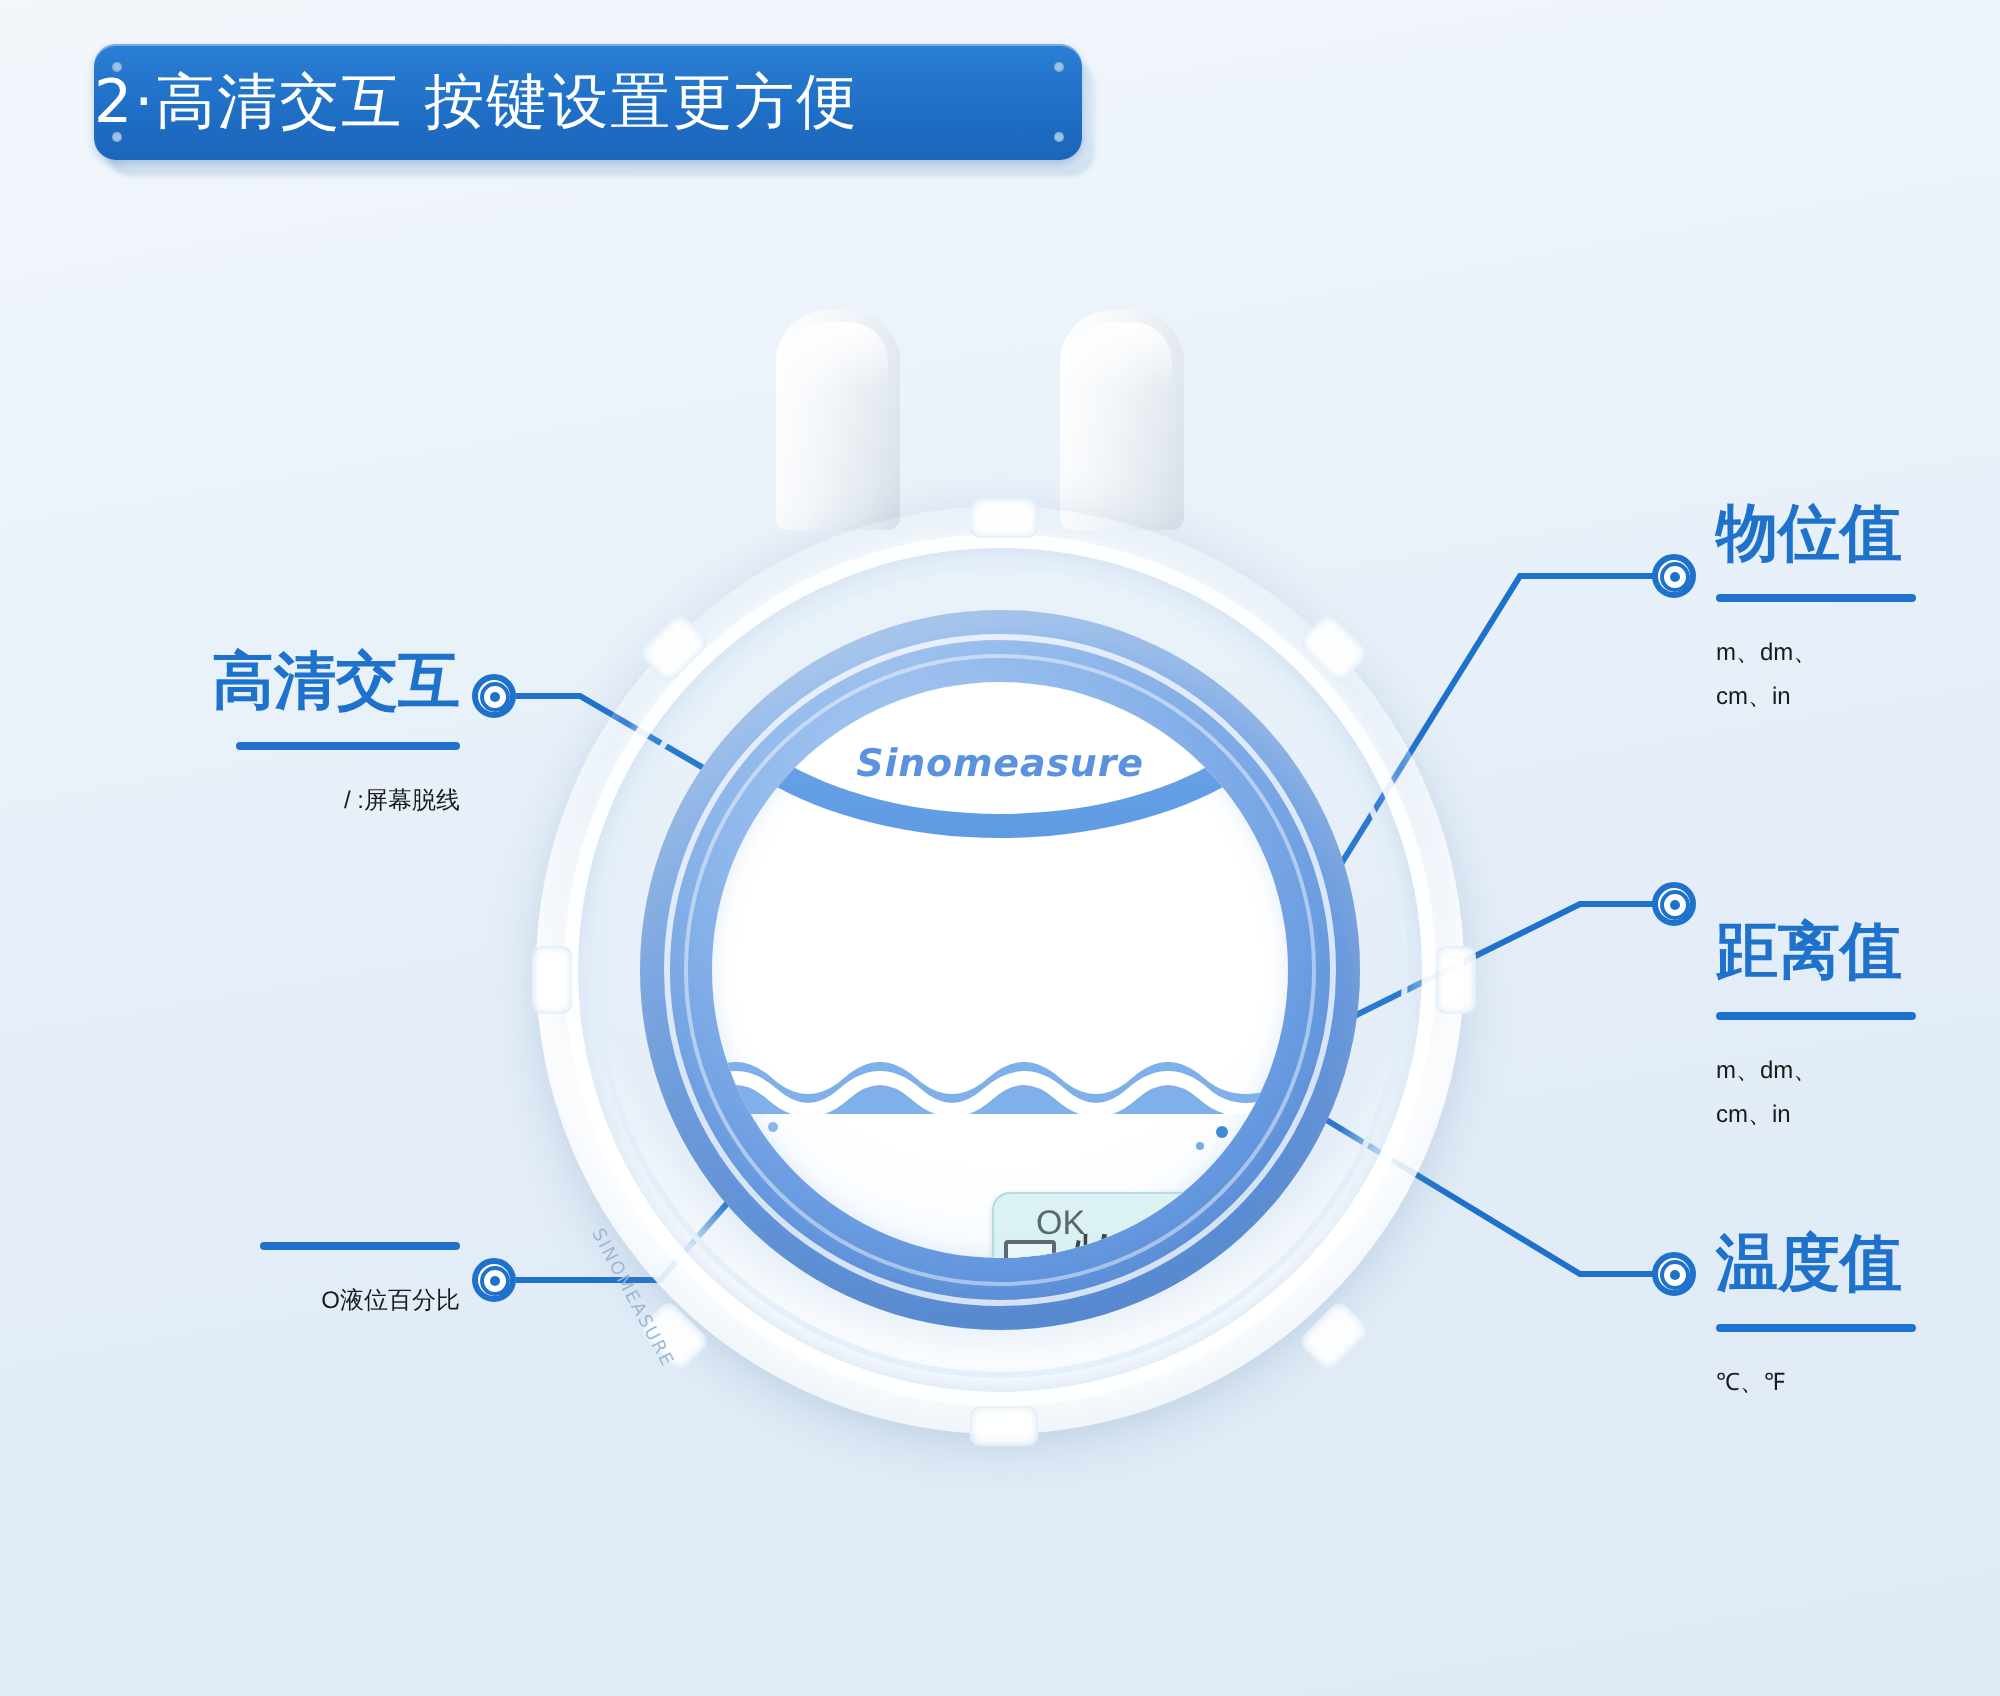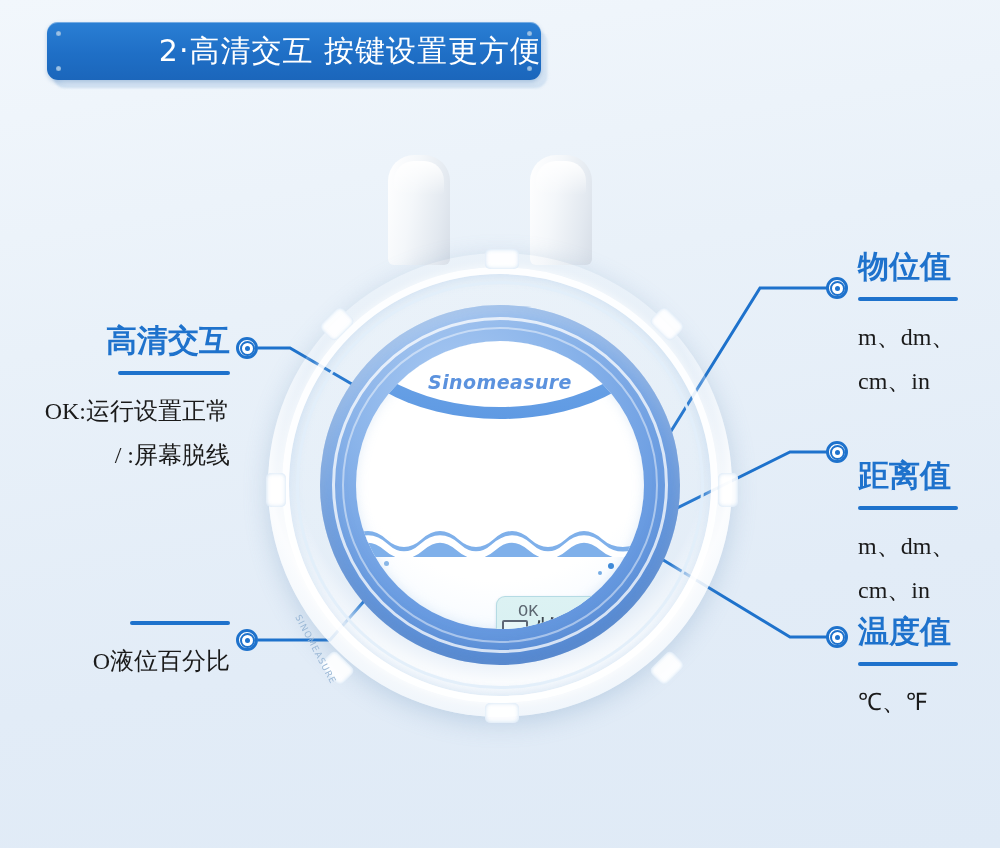--- a/index.html
+++ b/index.html
@@ -26,21 +26,21 @@
     position: absolute; left: 12px; top: 12px;
     width: 488px; height: 52px; border-radius: 12px;
     background: #dce9f6; opacity:.6; filter: blur(2px);
   }
   .title-plaque {
     position: relative;
     width: 494px; height: 58px;
     border-radius: 11px;
     background: linear-gradient(180deg,#2a7fd4 0%,#1f6fc6 55%,#1b66bb 100%);
     box-shadow: inset 0 1px 0 rgba(255,255,255,.35), 0 2px 4px rgba(30,90,160,.25);
-    display: flex; align-items: center; justify-content: flex-end;
+    display: flex; align-items: center; justify-content: flex-start;
   }
   .title-plaque .screw {
     position: absolute; width: 5px; height: 5px; border-radius: 50%;
     background: #9dc2e6; box-shadow: inset 0 0 1px #4a84bd;
   }
   .title-plaque .screw.tl { left: 9px; top: 9px; }
   .title-plaque .screw.tr { right: 9px; top: 9px; }
   .title-plaque .screw.bl { left: 9px; bottom: 9px; }
   .title-plaque .screw.br { right: 9px; bottom: 9px; }
   .title-text {
@@ -159,21 +159,21 @@
     position: absolute; left: 140px; top: 255px; width: 200px; height: 162px;
     background: linear-gradient(180deg,#dcf2f3 0%, #d6eff1 50%, #d2edef 100%);
     border-radius: 9px;
     box-shadow: inset 0 0 0 1px rgba(150,200,215,.55), 0 1px 3px rgba(60,110,160,.18);
     padding: 6px 8px 6px 8px;
   }
   .lcd-top { position: relative; height: 20px; }
   .lcd-ok {
     position: absolute; left: 14px; top: 0;
     font-size: 17px; color: #5c6670; font-weight: 500;
-    font-family: Liberation Mono, monospace;
+    font-family: Liberation Sans, sans-serif;
   }
   .bargraph {
     position: absolute; left: 6px; top: 24px; width: 26px; height: 128px;
     border: 2px solid #5d6775; border-radius: 2px; background: #e8f7f8;
     overflow: hidden;
   }
   .rows { position: absolute; left: 40px; right: 6px; top: 20px; }
   .row {
     display: flex; align-items: baseline; height: 44px;
   }
@@ -196,22 +196,22 @@
   }
 
   
   .ann { position: absolute; }
   .ann .heading {
     color: #1e72cc; font-size: 31px; font-weight: 700; white-space: nowrap;
     font-family: "DejaVu Sans", "Liberation Sans", sans-serif;
   }
   .ann .rule { height: 4px; background: #1e72cc; border-radius: 2px; margin: 9px 0 14px 0; }
   .ann .sub {
-    color: #1a1a1a; font-size: 24px; white-space: nowrap; line-height: 1.85;
-    font-family: Liberation Serif, serif;
+    color: #1a1a1a; font-size: 12px; white-space: nowrap; line-height: 1.85;
+    font-family: Liberation Sans, sans-serif;
   }
   .ann.left  { text-align: right; }
   .ann.right { text-align: left; }
 
   
   .bullseye {
     position: absolute; width: 22px; height: 22px; border-radius: 50%;
     border: 3px solid #1e72cc; background: #ffffff;
     display: flex; align-items: center; justify-content: center;
   }
@@ -321,21 +321,20 @@
 
         </div>
       </div>
 
     </div>
   </div>
 
   <div class="ann left" style="left:10px; top:320px; width:220px;">
     <div class="heading">高清交互</div>
     <div class="rule" style="width:112px; margin-left:auto;"></div>
-    <div class="sub">OK:运行设置正常</div>
     <div class="sub">/ :屏幕脱线</div>
   </div>
   <div class="bullseye" style="left:236px; top:337px;"></div>
 
   <div class="ann left" style="left:30px; top:612px; width:200px;">
     <div class="rule" style="width:100px; margin-left:auto;"></div>
     <div class="sub">O液位百分比</div>
   </div>
   <div class="bullseye" style="left:236px; top:629px;"></div>
 

